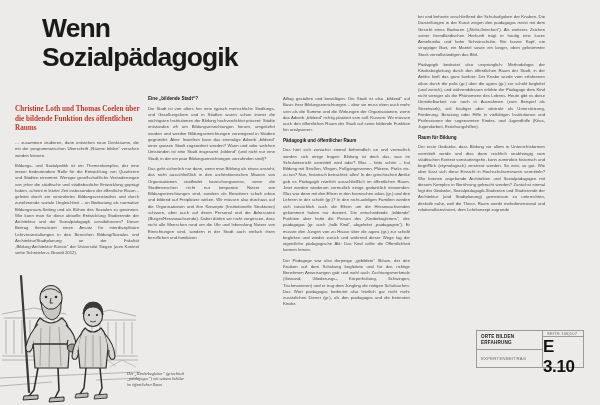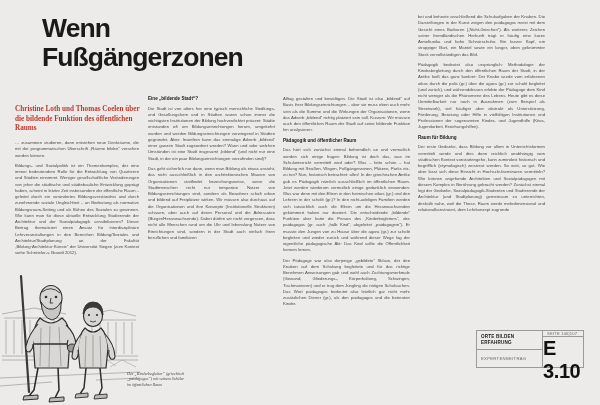--- a/index.html
+++ b/index.html
@@ -142,34 +142,34 @@
   #rb-page {
     font-size: 4.1px;
     color: #6d6d6d;
     letter-spacing: 0.2px;
   }
   #refbox-right .cell.bottom {
     flex: 1;
     display: flex; align-items: center; justify-content: center;
   }
   #rb-code {
-    font-size: 20px;
+    font-size: 17px;
     font-weight: bold;
     color: #111;
     letter-spacing: -0.4px;
   }
 </style>
 </head>
 <body>
 
 <div id="page">
 
   <div id="headline">
     <div class="line">Wenn</div>
-    <div class="line">Fußgängerzonen</div>
+    <div class="line">Sozialpädagogik</div>
   </div>
 
   <div id="subtitle">Christine Loth und Thomas Coelen über die bildende Funktion des öffentlichen Raums</div>
 
   <div class="col" id="col1">
     <p class="lead">… zusammen studieren, dann entstehen neue Denkräume, die mit der programmatischen Überschrift „Räume bilden“ versehen werden können.</p>
     <p>Bildungs- und Sozialpolitik ist ein Themenkomplex, der eine immer bedeutendere Rolle für die Entwicklung von Quartieren und Städten einnimmt. Weniger gesellschaftliche Veränderungen von jeher die städtische und städtebauliche Entwicklung geprägt haben, scheint in letzter Zeit insbesondere der öffentliche Raum – geleitet durch ein verändertes Bildungsverständnis und durch zunehmende soziale Ungleichheit – an Bedeutung als normative Bildungsraum-Setting und als Bühne des Sozialen zu gewinnen. Wie kann man für diese aktuelle Entwicklung Studierende der Architektur und der Sozialpädagogik sensibilisieren? Dieser Beitrag thematisiert einen Ansatz für interdisziplinäre Lehrveranstaltungen in den Bereichen Bildung/Soziales und Architektur/Stadtplanung an der Fakultät „Bildung·Architektur·Künste“ der Universität Siegen (zum Kontext siehe Schröteler-v. Brandt 2012).</p>
   </div>
 
   <div class="col" id="col2">

